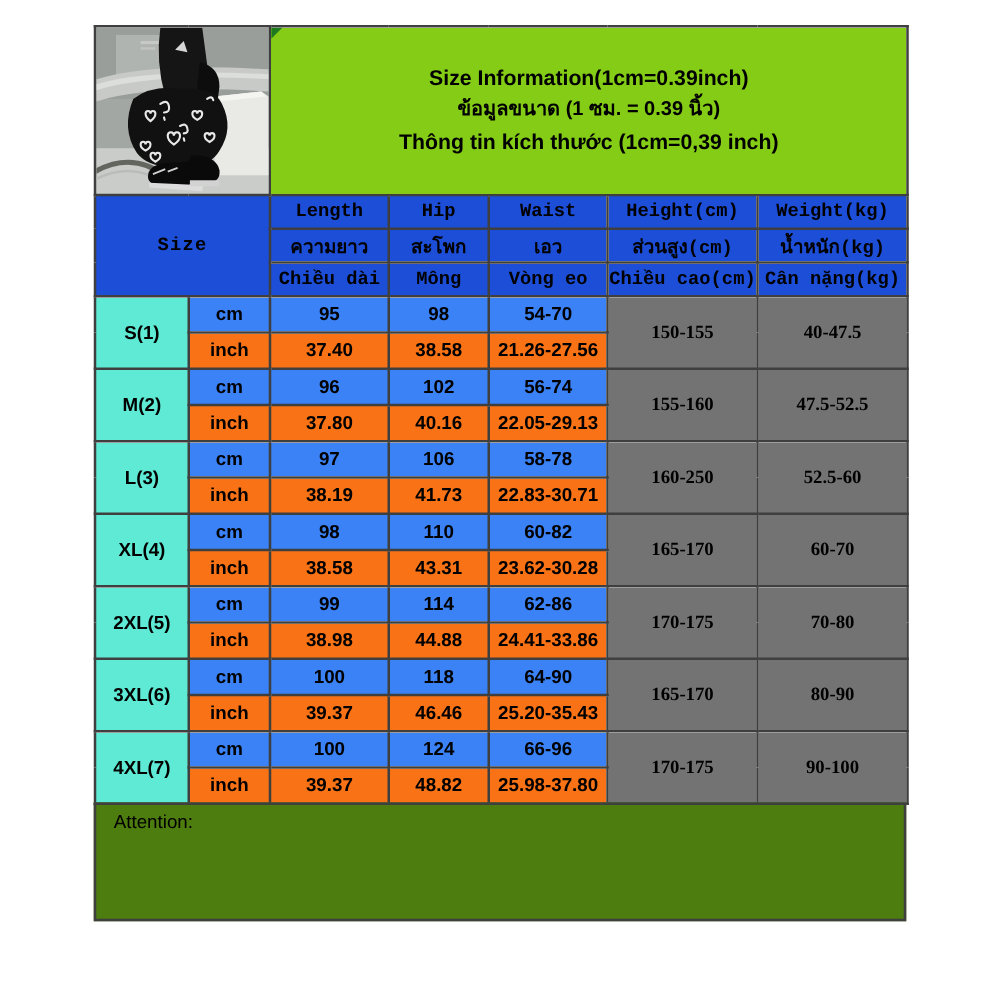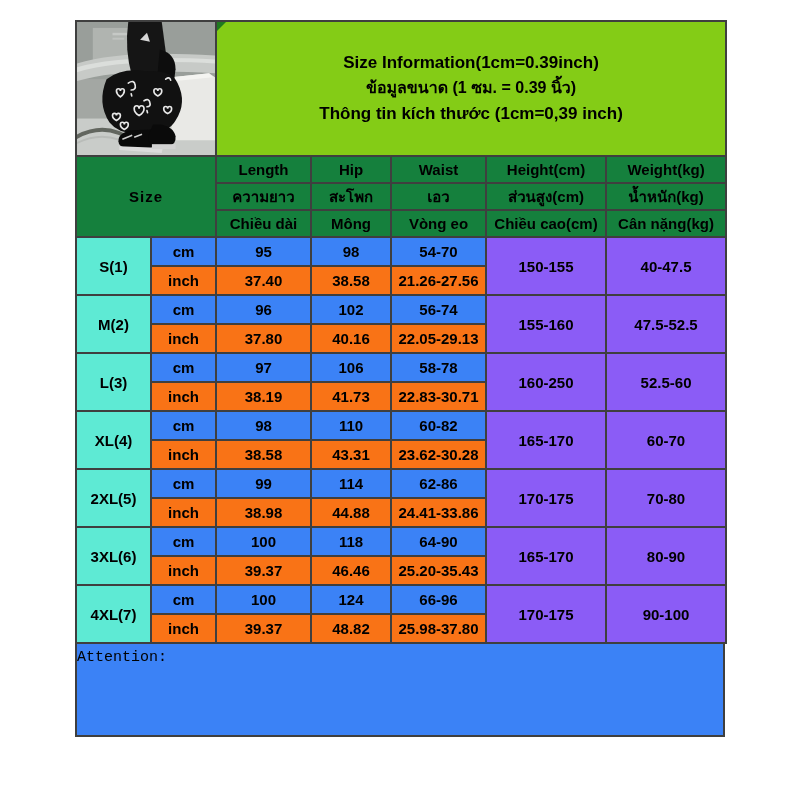--- a/index.html
+++ b/index.html
@@ -15,30 +15,30 @@
   }
   td.photo-cell{height:133px;padding:0;background:#9aa09c;}
   td.photo-cell svg{display:block;}
   td.title-cell{background:#84cc16;position:relative;}
   .title-line1,.title-line3{font-weight:bold;font-size:17px;line-height:1.55;}
   .title-line2{font-weight:bold;font-size:16px;line-height:1.55;}
   .green-corner{
     position:absolute;left:0;top:0;width:0;height:0;
     border-top:9px solid #1f7a1f;border-right:9px solid transparent;
   }
-  tr.h-row td{background:#15803d;font-weight:bold;font-size:15px;height:25px;}
+  tr.h-row td{background:#1d4ed8;font-weight:bold;font-size:15px;height:25px;font-family:Liberation Mono, monospace;}
   td.size-big-cell{background:#d9d9d9;font-weight:bold;font-size:30px;letter-spacing:1px;}
   tbody.data td{font-weight:bold;font-size:15px;height:27px;}
   tr.row-cm td{background:#3b82f6;}
   tr.row-inch td{background:#f97316;}
   tbody.data td.c-size{background:#5eead4;font-size:15px;}
-  tbody.data td.c-merge{background:#8b5cf6;}
+  tbody.data td.c-merge{background:#737373;font-family:Liberation Serif, serif;}
   .attention{
-    border:2px solid #3f3f3f;margin-top:-2px;background:#3b82f6;
-    padding:3px 8px 12px 0;font-size:15px;line-height:1.42;min-height:76px;font-family:Liberation Mono, monospace;
+    border:2px solid #3f3f3f;margin-top:-2px;background:#4d7c0f;
+    padding:3px 8px 12px 14px;font-size:15px;line-height:1.42;min-height:76px;
   }
   .attention div{white-space:normal;}
 </style>
 </head>
 <body>
 
 <div class="sheet">
   <table class="size-table">
     <colgroup>
       <col style="width:75px">

